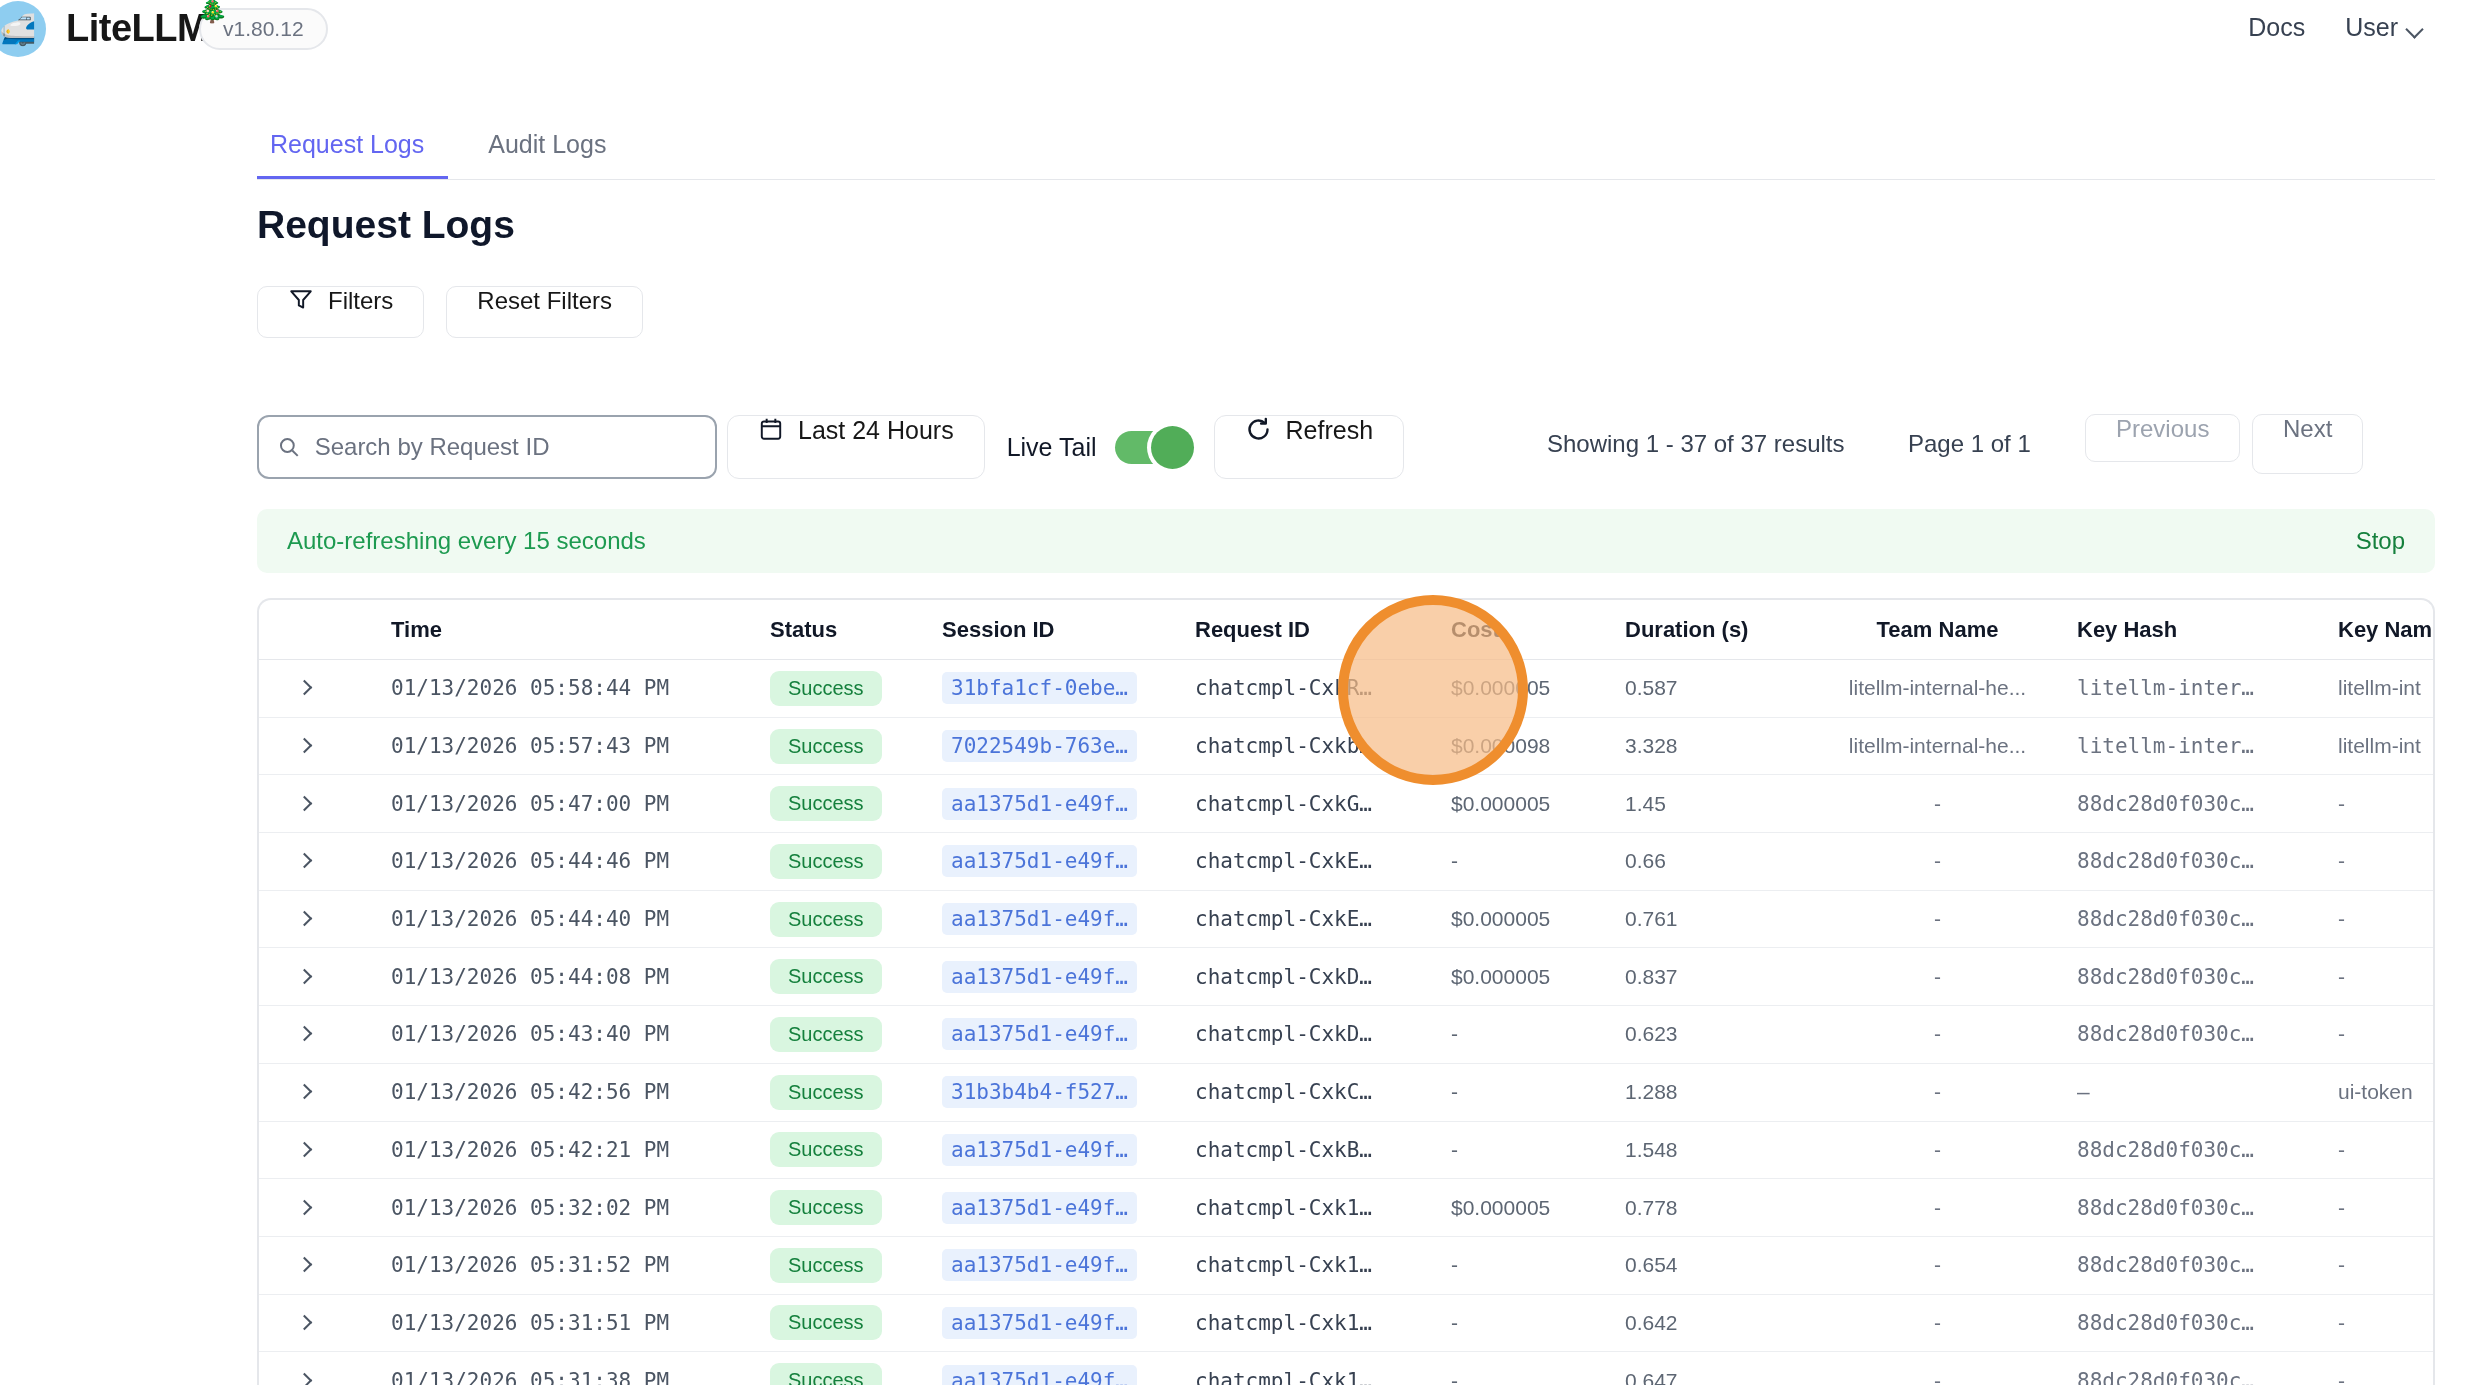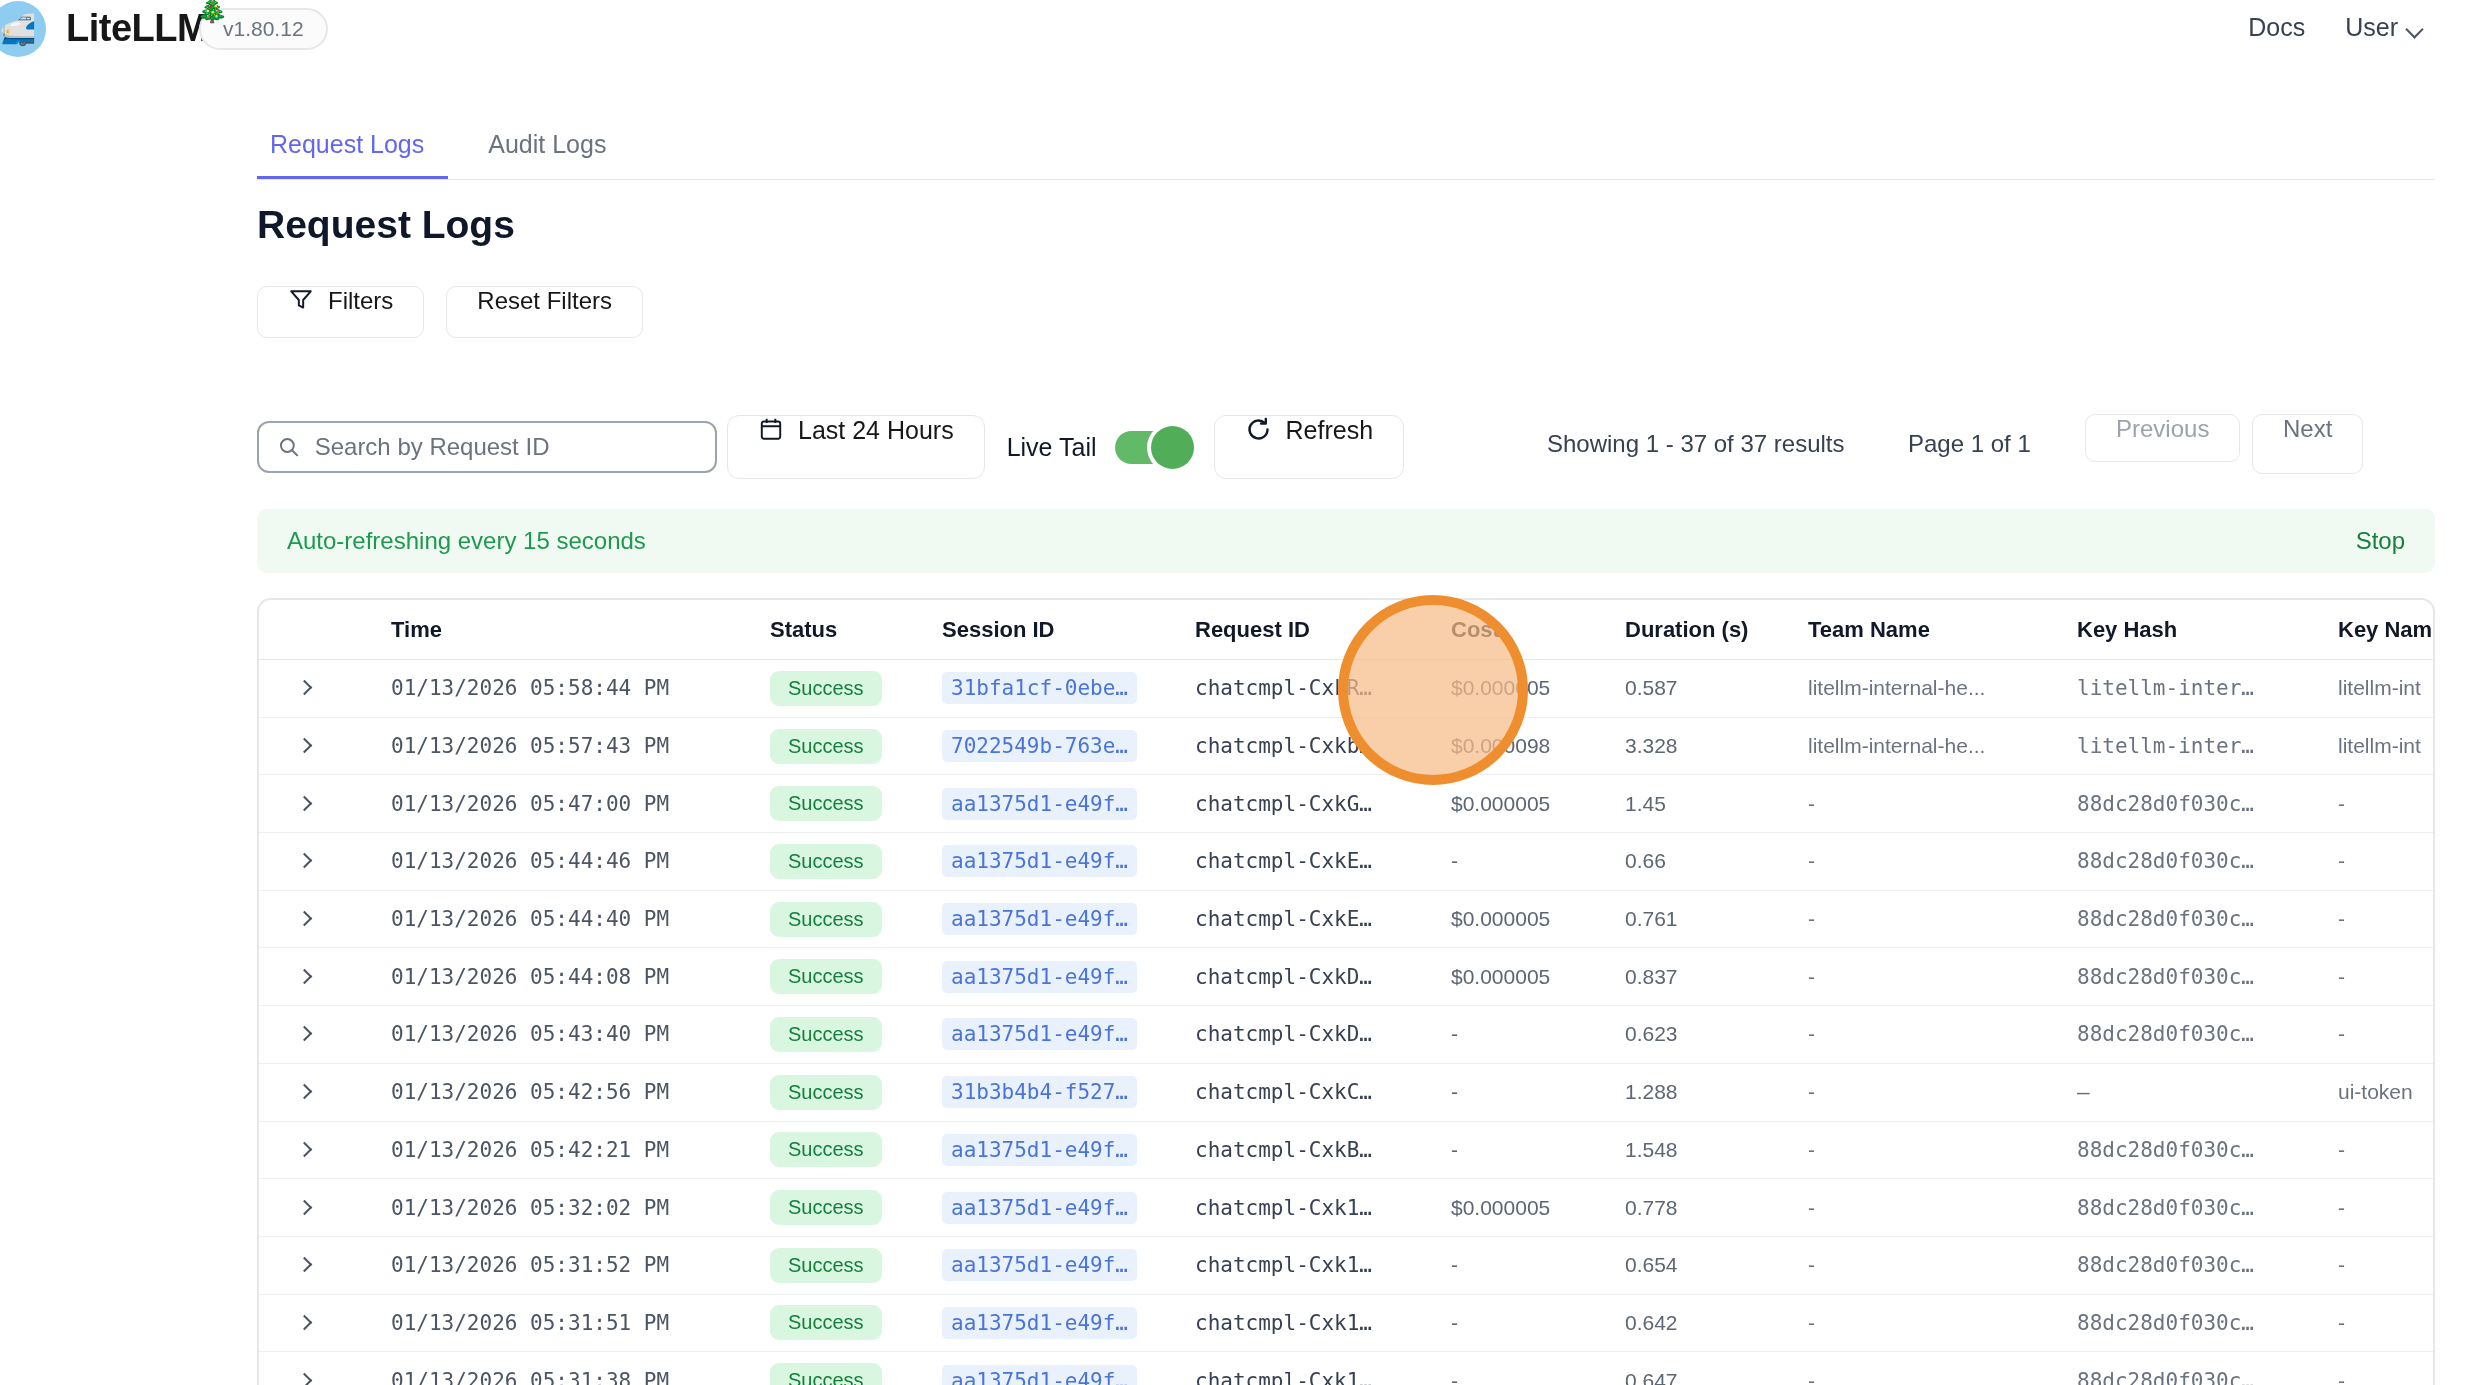--- a/index.html
+++ b/index.html
@@ -37,21 +37,21 @@
   .tab { font-size:25px; padding:0 24px 16px 13px; cursor:pointer; }
   .tab.active { color:#6366f1; font-weight:500; border-bottom:3px solid #6366f1; }
   .tab.inactive { color:#6b7280; padding-left:30px; }
   .page-title { position:absolute; left:0; top:145px; font-size:39px; font-weight:700; color:#0f172a; }
 
   .filter-row { position:absolute; left:0; top:228px; display:flex; gap:22px; }
   .btn { display:flex; gap:14px; background:#fff; border:1.8px solid #e5e7eb;
          border-radius:10px; font-size:24px; color:#171717; padding:0 30px; height:52px; }
 
   .toolbar { position:absolute; left:0; top:356px; width:2178px; height:66px; display:flex; align-items:center; }
-  .search-box { display:flex; align-items:center; gap:14px; width:460px; height:52px;
+  .search-box { display:flex; align-items:center; gap:14px; width:460px; height:64px;
                 border:2px solid #9aa3ae; border-radius:12px; padding:0 18px; margin-left:43px; }
   .search-box input { border:none; outline:none; font-size:24px; color:#111827; width:100%;
                       font-family:"Liberation Sans", sans-serif; }
   .search-box input::placeholder { color:#6b7280; }
   .range-btn { margin-left:10px; height:64px; border-radius:12px; border:1.8px solid #e5e7eb; font-size:25px; }
   .livetail { margin-left:22px; display:flex; align-items:center; gap:18px; font-size:25px; font-weight:500; color:#111827; }
   .toggle { position:relative; width:73px; height:33px; background:#62ba68; border-radius:17px; }
   .toggle .knob { position:absolute; right:-6px; top:-5px; width:43px; height:43px; border-radius:50%;
                   background:#51ad58; box-shadow:0 0 0 4px #fff; }
   .refresh-btn { margin-left:26px; height:64px; border-radius:12px; border:1.8px solid #e5e7eb; font-size:25px; }
@@ -67,21 +67,21 @@
 
   
   .table-wrap { position:absolute; left:0; top:540px; width:2178px; height:787px;
                 border:2px solid #e5e7eb; border-bottom:none; border-radius:14px 14px 0 0;
                 background:#fff; overflow:hidden; }
   .thead { display:flex; align-items:center; height:60px; border-bottom:1px solid #e5e7eb;
            font-size:22px; font-weight:700; color:#111827; }
   .trow { display:flex; align-items:center; height:57.7px; border-bottom:1px solid #eceef1; }
   .cell { flex-shrink:0; white-space:nowrap; overflow:hidden; padding-right:10px; }
   .c-exp { width:132px; } .c-time { width:379px; } .c-status { width:172px; } .c-sess { width:253px; }
-  .c-req { width:256px; } .c-cost { width:174px; } .c-dur { width:183px; } .c-team { width:269px; }
+  .c-req { width:256px; } .c-cost { width:174px; } .c-dur { width:183px; } .c-team { width:269px;text-align:center; }
   .c-hash { width:261px; } .c-kname { flex:1 1 auto; width:auto; }
   .row-chev { display:inline-block; width:11px; height:11px; border-right:2.5px solid #4b5563;
               border-bottom:2.5px solid #4b5563; transform:rotate(-45deg); margin-left:40px; }
   .mono { font-family:"DejaVu Sans Mono", monospace; }
   .t-time { font-size:21px; color:#4b5563; }
   .badge-success { display:inline-block; padding:6px 18px; border-radius:9px; background:#d9f6e0;
                    color:#15803d; font-size:20px; }
   .sess-pill { display:inline-block; padding:4px 9px; border-radius:5px; background:#e9f1fd;
                color:#4b74d9; font-size:21px; }
   .t-req { font-size:21px; color:#374151; }

